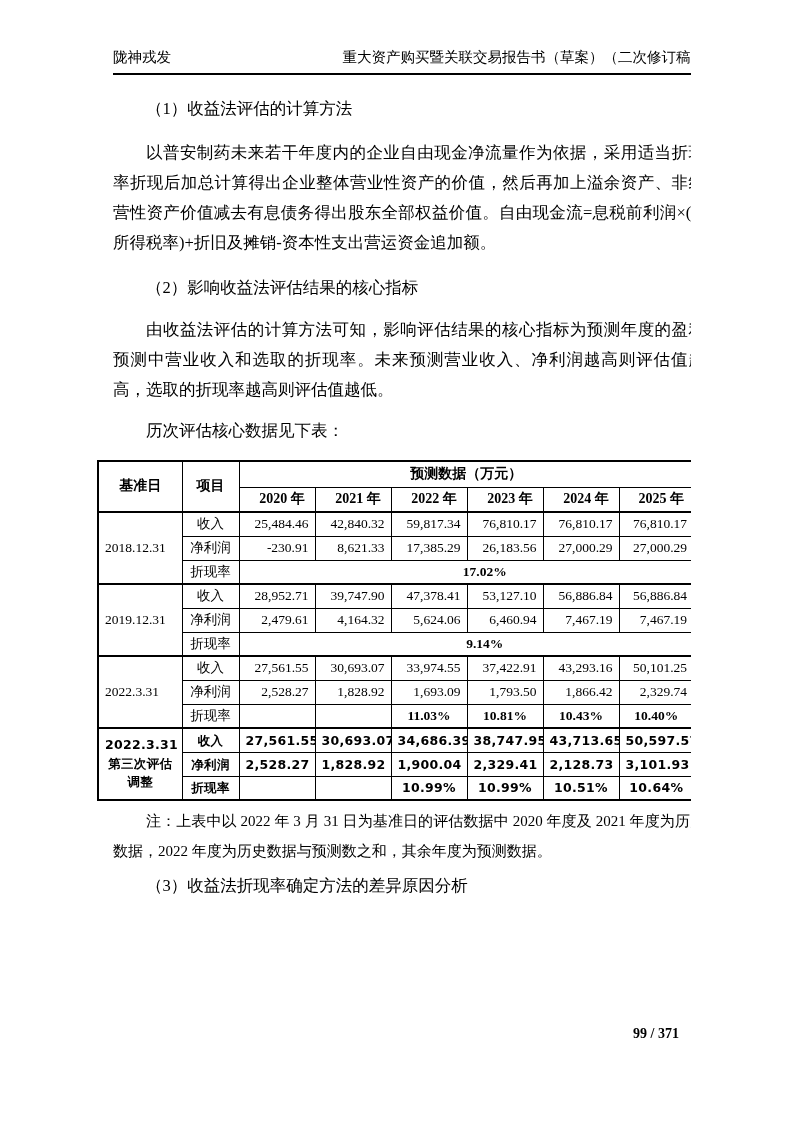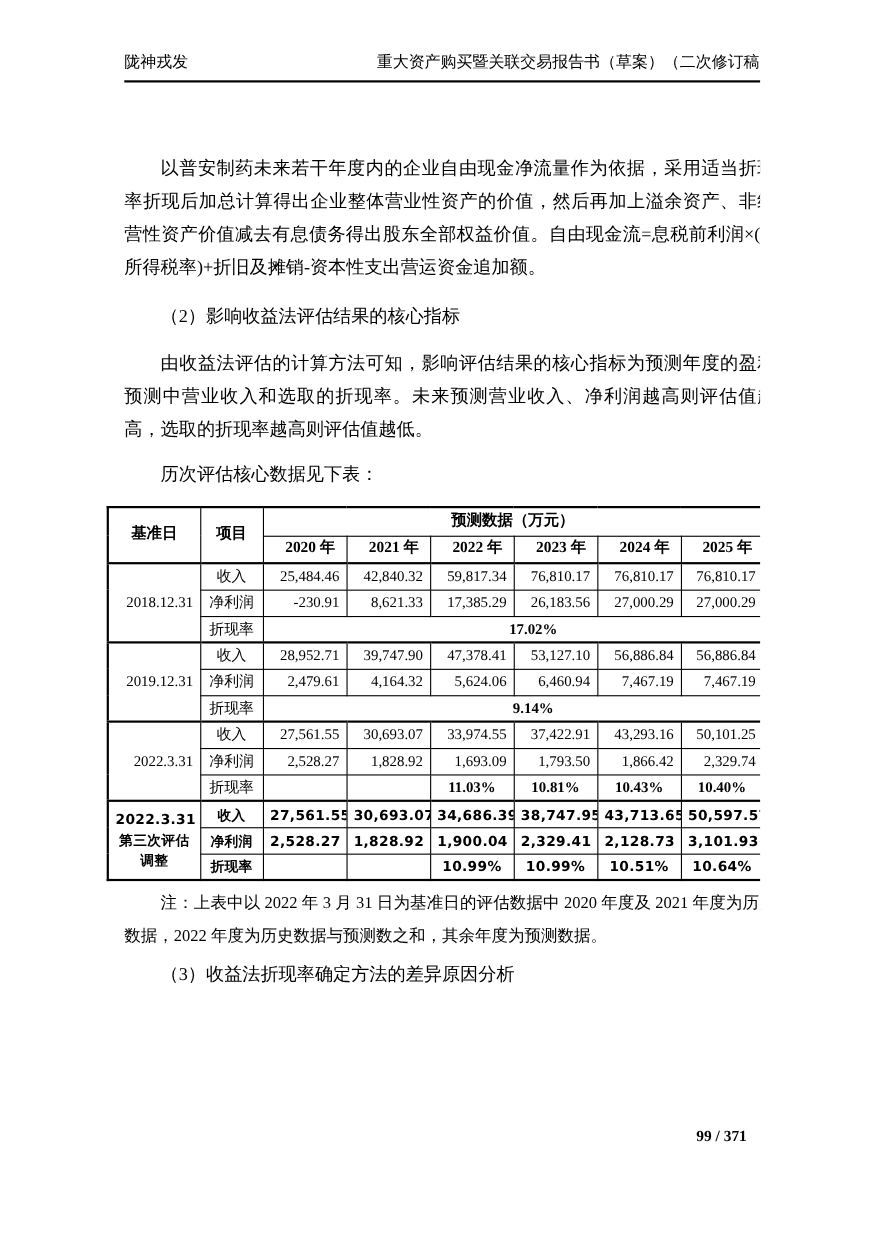--- a/index.html
+++ b/index.html
@@ -41,21 +41,21 @@
   }
   .eval-table th, .eval-table td {
     border:1px solid #000; height:24px; padding:0 6px;
     vertical-align:middle; overflow:hidden; white-space:nowrap;
   }
   .eval-table th { font-weight:bold; text-align:center; font-size:14px; }
   .hrow1 th { height:26px; }
   .hrow2 th { height:25px;padding-left:16px; }
   tr.block-sep td { border-top:2px solid #000; }
   tr.block-sep2 td { border-top:2.5px solid #000; }
-  td.date { text-align:right; }
+  td.date { text-align:left; }
   td.lbl  { text-align:center; }
   td.num  { text-align:right; }
   td.merged { text-align:center; font-weight:bold;padding-left:43px; }
   td.pct { text-align:center; font-weight:bold; }
   .em td {
     font-weight:bold;
     font-family:"DejaVu Sans","Liberation Sans",sans-serif;
     font-size:12.5px; letter-spacing:0.3px;
   }
   td.date-multiline { text-align:center; line-height:1.5; white-space:normal; font-size:12.5px; }
@@ -69,20 +69,21 @@
 </head>
 <body>
 
 <div class="page">
 
   <div class="pg-header">
     <span>陇神戎发</span>
     <span>重大资产购买暨关联交易报告书（草案）（二次修订稿）</span>
   </div>
 
+  <div class="h" style="top:97px">（1）收益法评估的计算方法</div>
   <div class="para" style="top:138px">以普安制药未来若干年度内的企业自由现金净流量作为依据，采用适当折现率折现后加总计算得出企业整体营业性资产的价值，然后再加上溢余资产、非经营性资产价值减去有息债务得出股东全部权益价值。自由现金流=息税前利润×(1-所得税率)+折旧及摊销-资本性支出营运资金追加额。</div>
 
   <div class="h" style="top:276px">（2）影响收益法评估结果的核心指标</div>
   <div class="para intro" style="top:416px">历次评估核心数据见下表：</div>
 
   <div class="para" style="top:315px">由收益法评估的计算方法可知，影响评估结果的核心指标为预测年度的盈利预测中营业收入和选取的折现率。未来预测营业收入、净利润越高则评估值越高，选取的折现率越高则评估值越低。</div>
 
   <table class="eval-table">
     <colgroup>
       <col style="width:84px">

